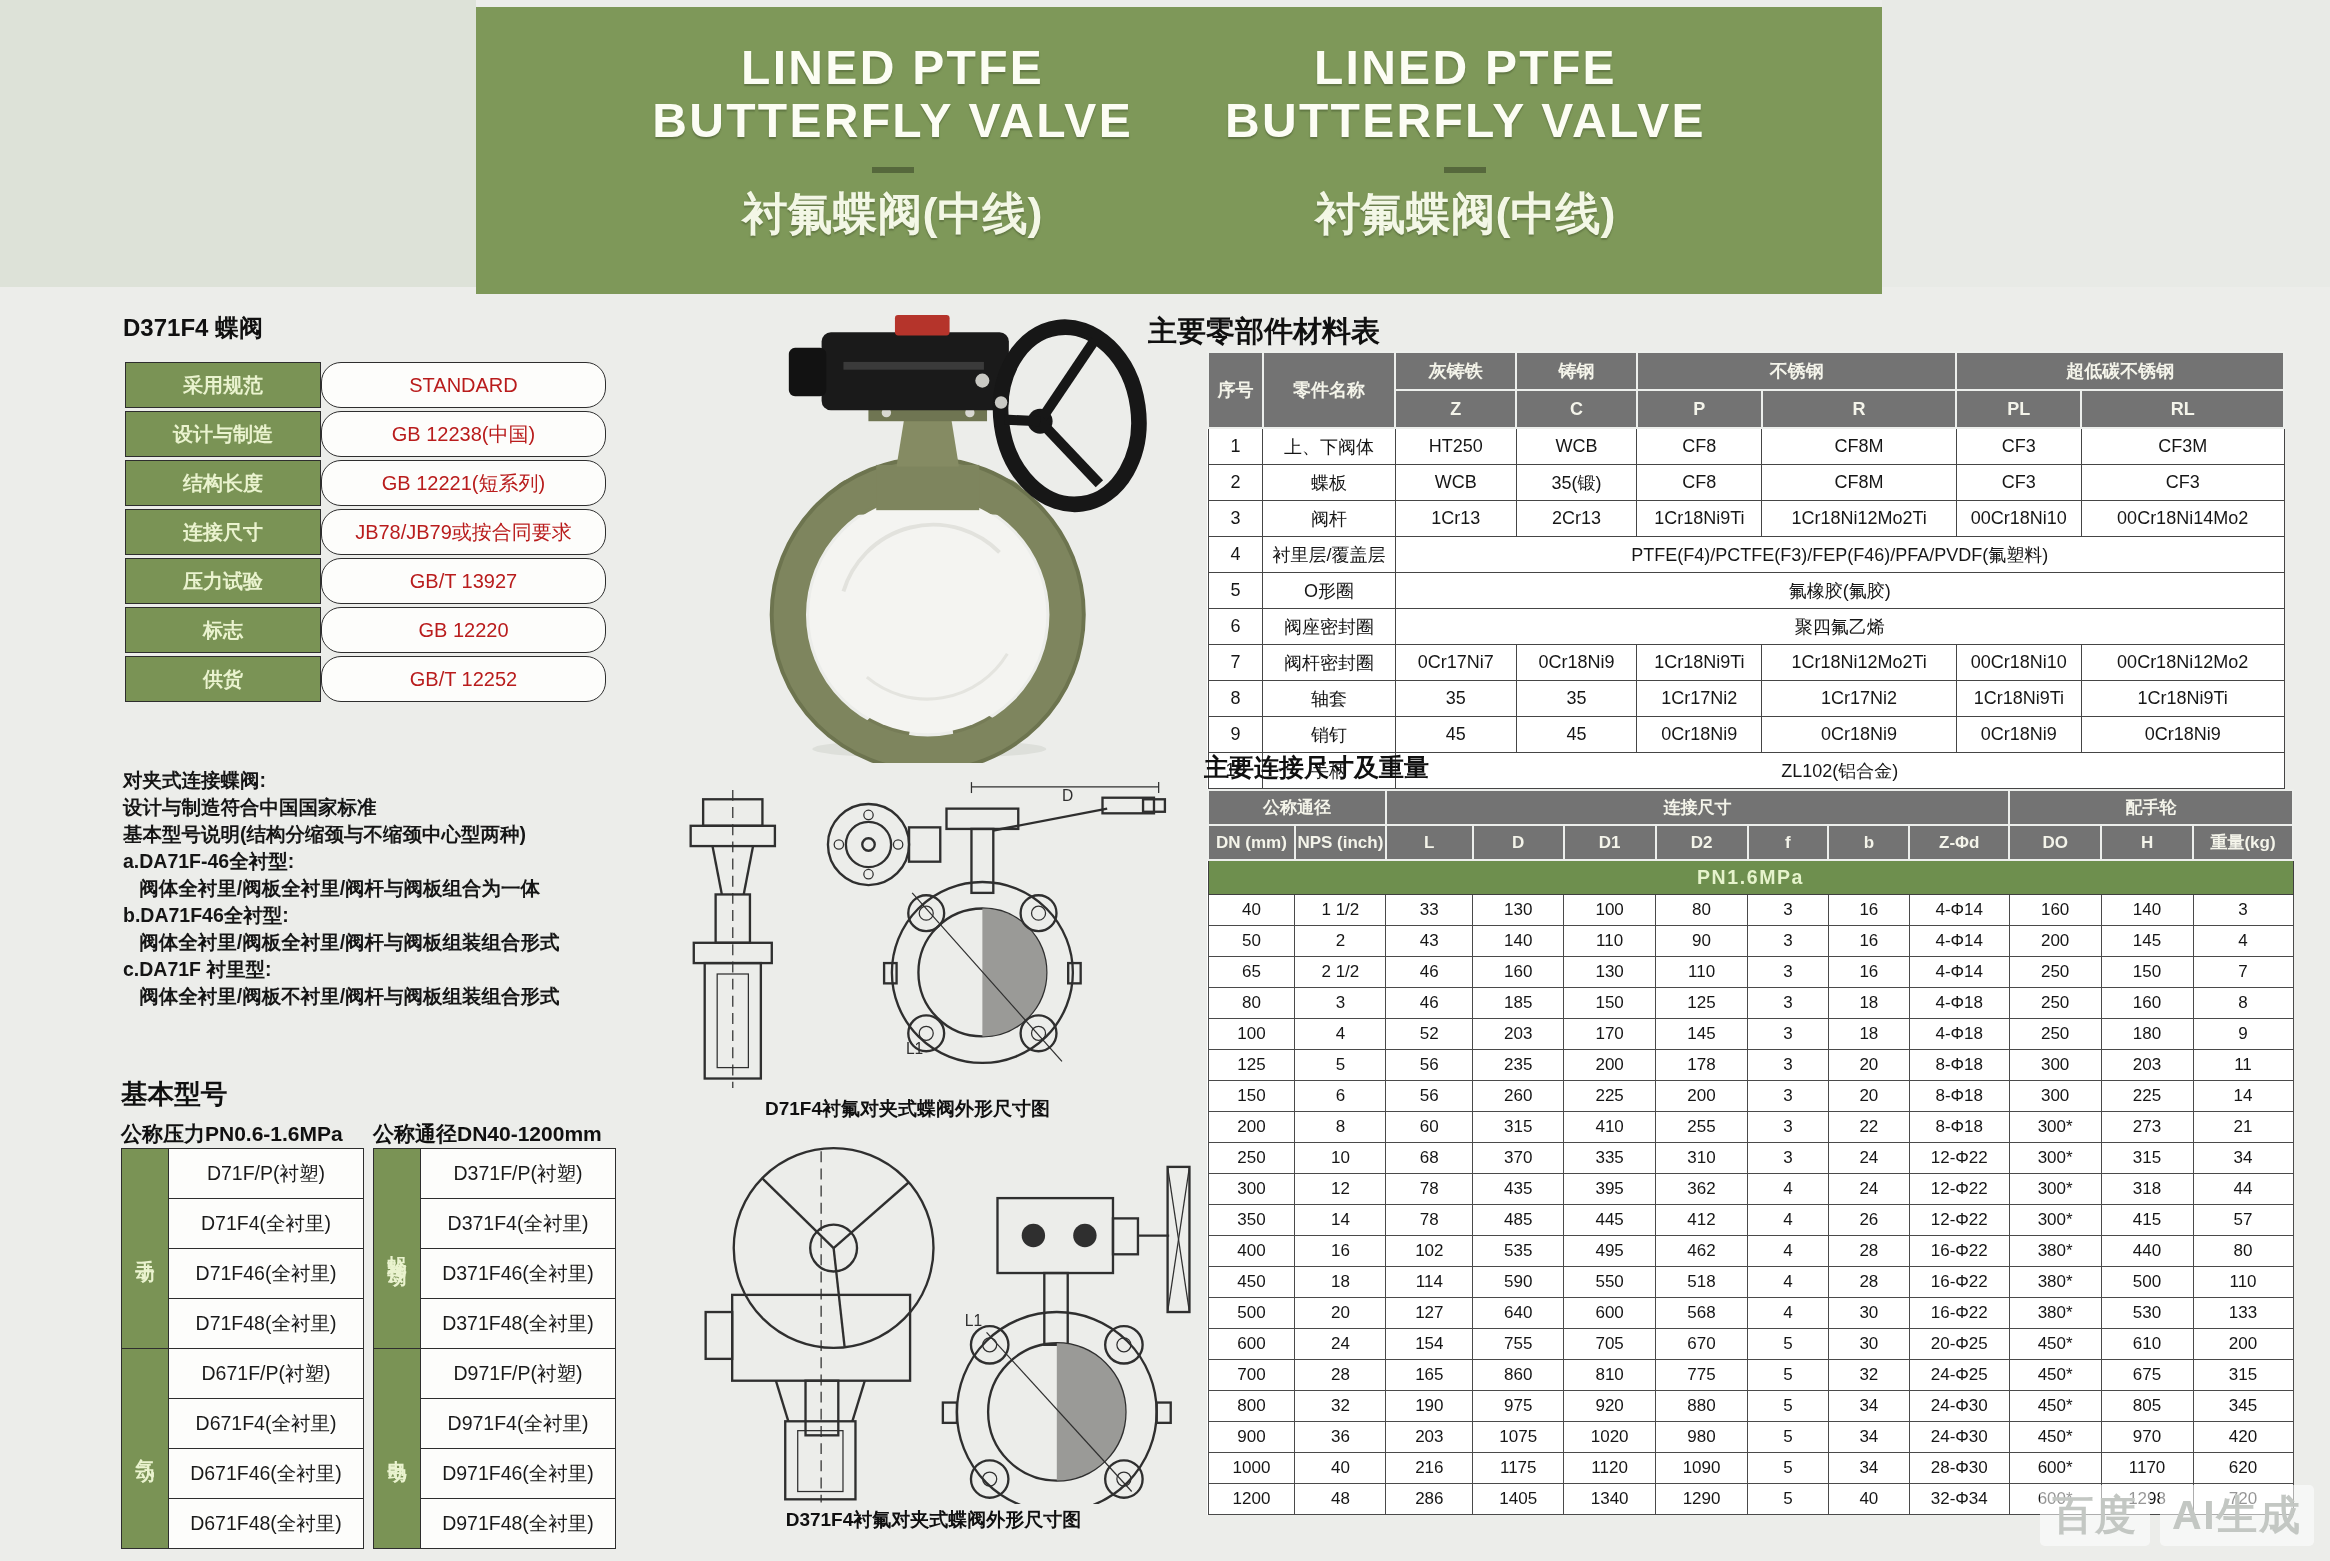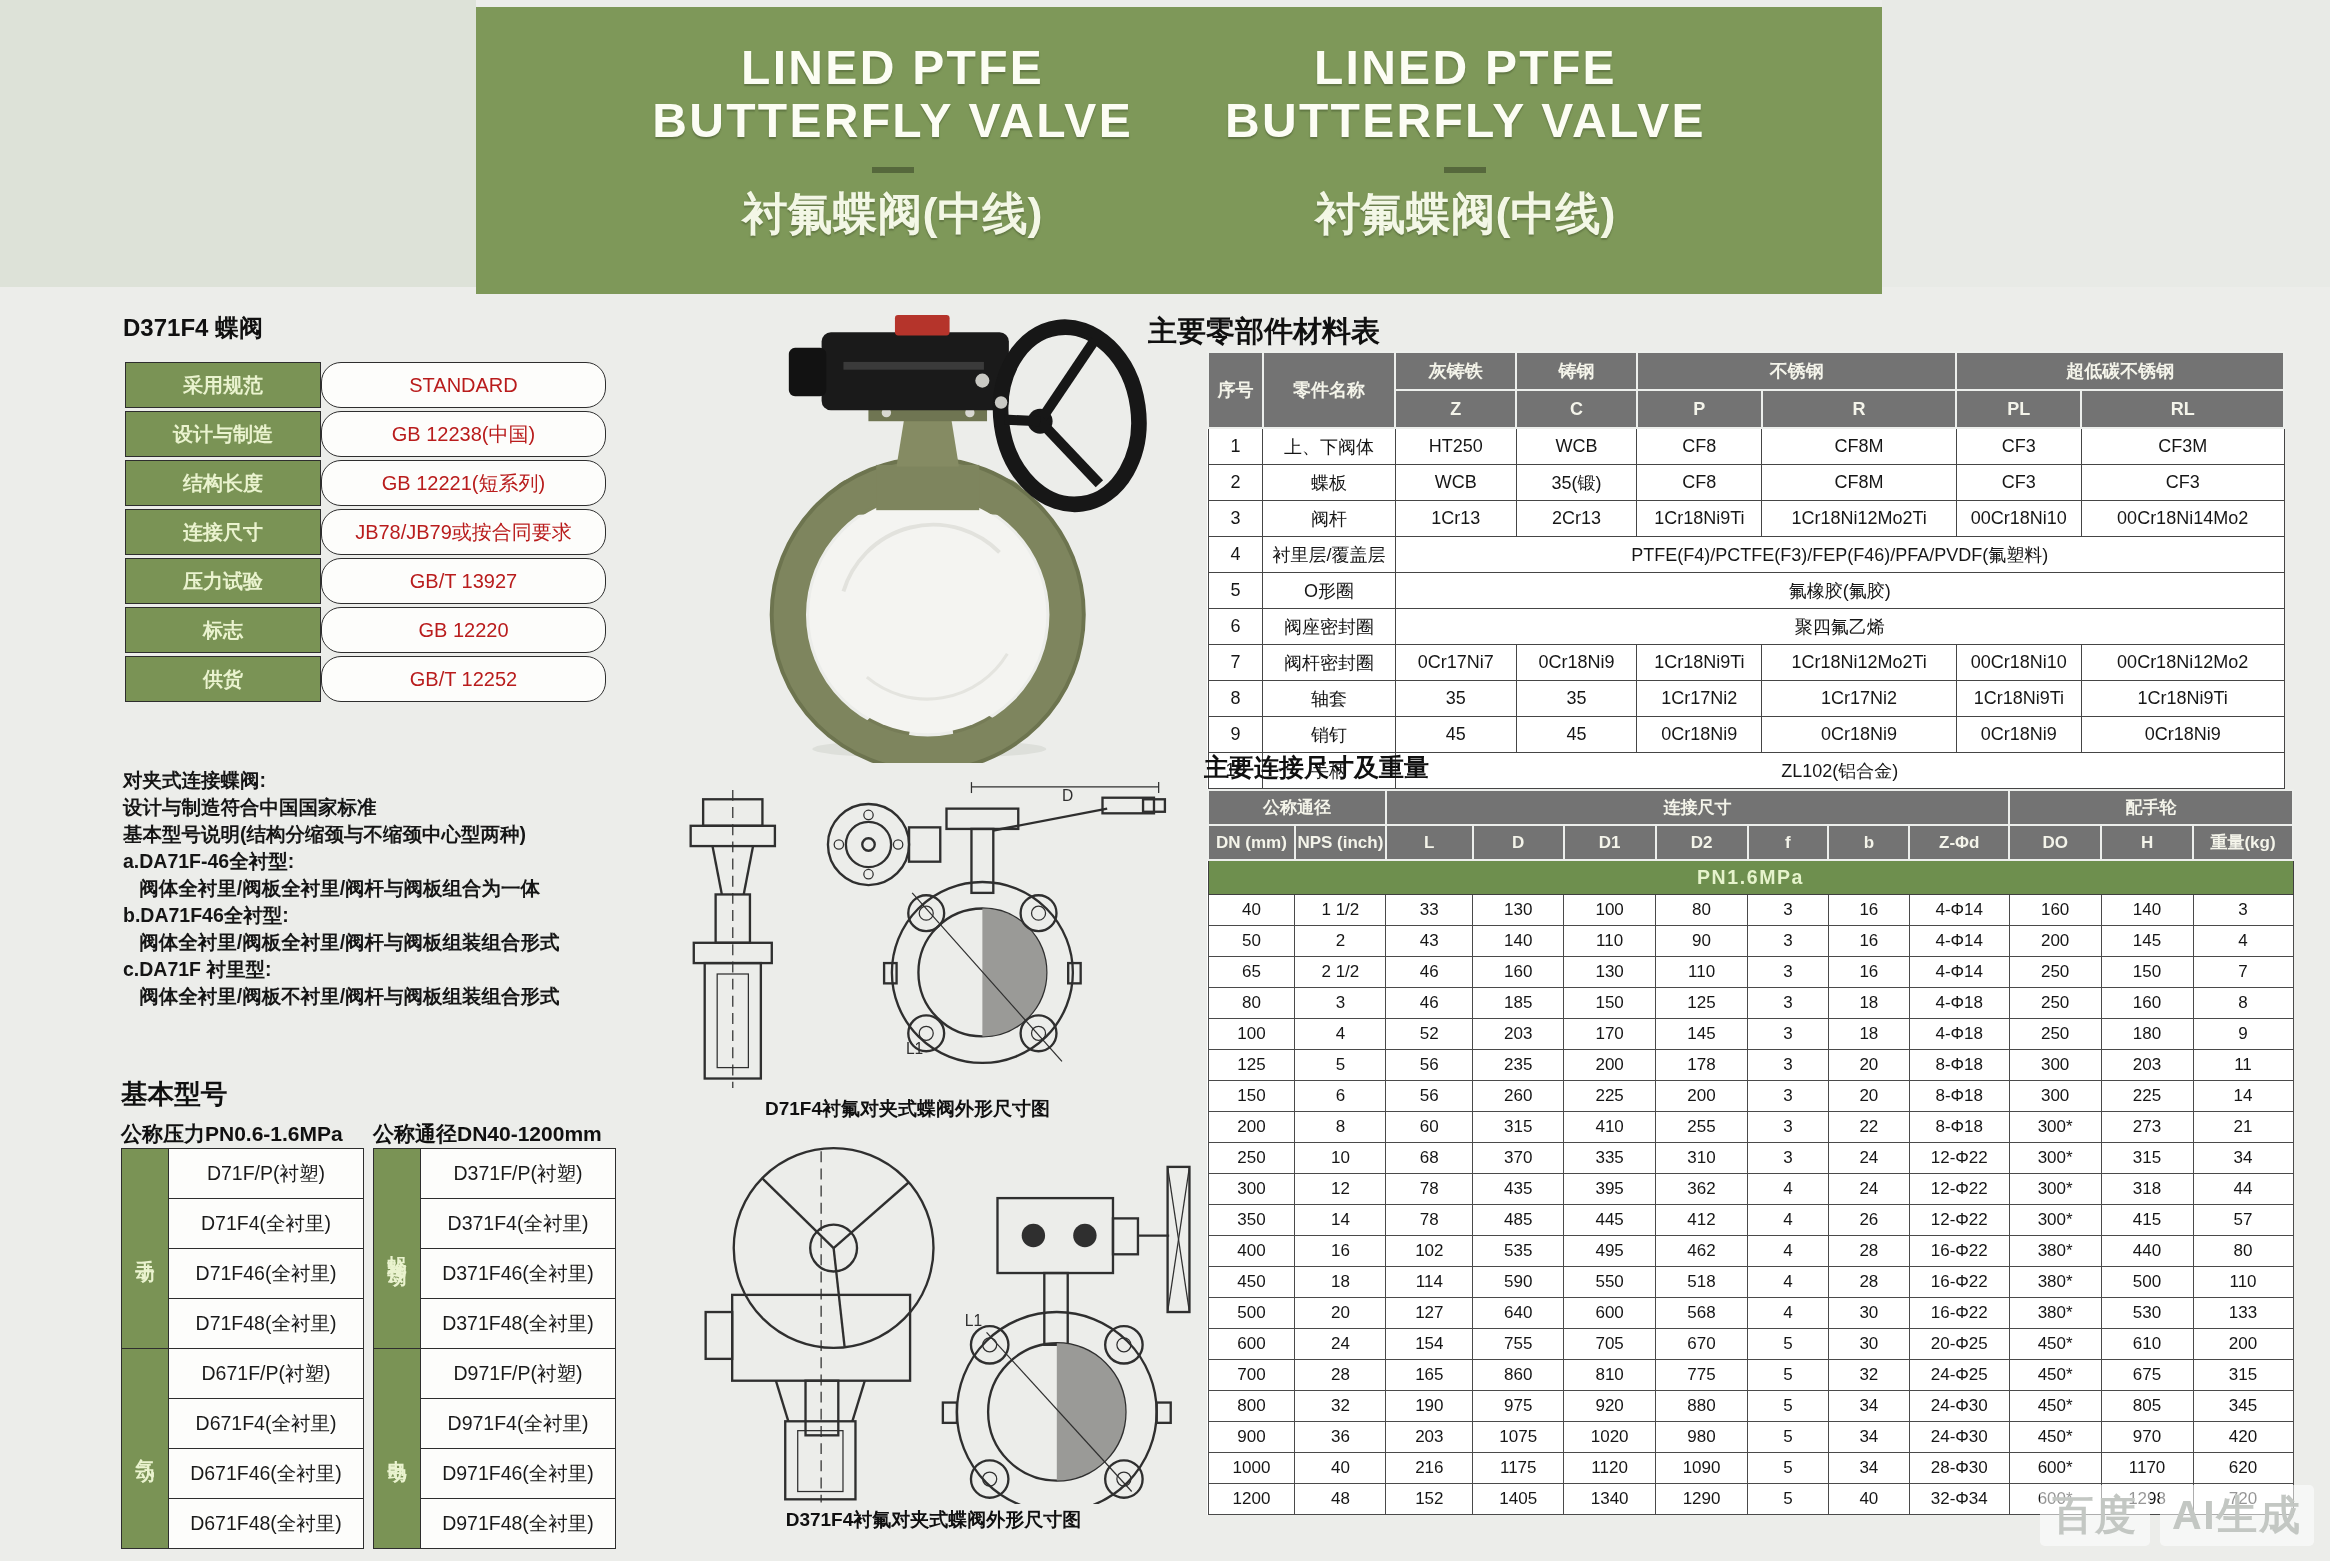--- a/index.html
+++ b/index.html
@@ -719,21 +719,21 @@
           <td>5</td>
           <td>34</td>
           <td>28-Φ30</td>
           <td>600*</td>
           <td>1170</td>
           <td>620</td>
         </tr>
         <tr>
           <td>1200</td>
           <td>48</td>
-          <td>152</td>
+          <td>286</td>
           <td>1405</td>
           <td>1340</td>
           <td>1290</td>
           <td>5</td>
           <td>40</td>
           <td>32-Φ34</td>
           <td>600*</td>
           <td>1298</td>
           <td>720</td>
         </tr>

